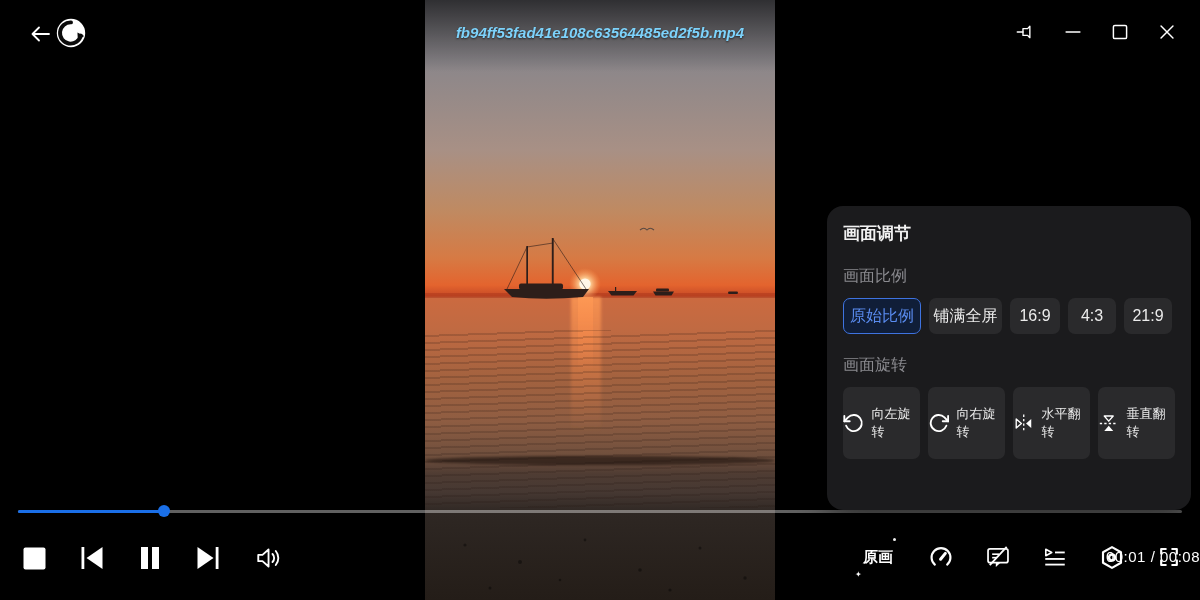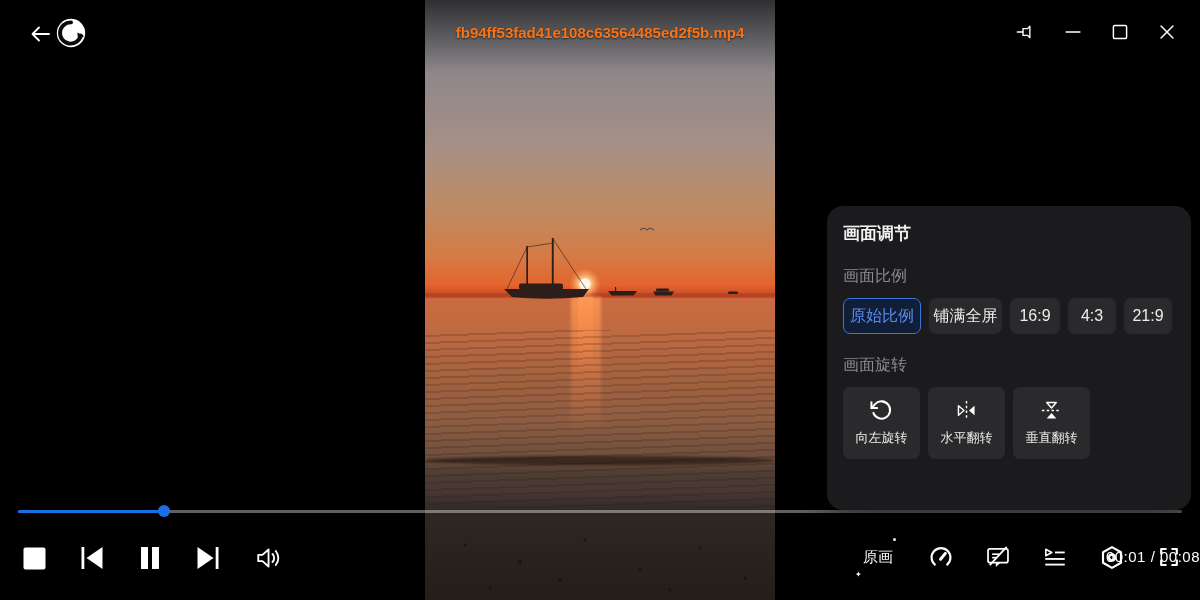--- a/index.html
+++ b/index.html
@@ -21,59 +21,59 @@
   .waves { position:absolute; left:0; top:330px; width:100%; height:178px; opacity:.55;
     background:repeating-linear-gradient(178deg, rgba(35,20,15,0) 0 5px, rgba(35,20,15,.33) 5px 7px); }
   .wave-edge { position:absolute; left:0; top:456px; width:100%; height:9px;
     background:rgba(22,13,10,.55); border-radius:50%; filter:blur(1px); }
   .scene { position:absolute; inset:0; }
 
   
   .back-btn { position:absolute; left:28px; top:22px; width:24px; height:24px; cursor:pointer; }
   .app-logo { position:absolute; left:56px; top:18px; width:30px; height:30px; }
   .filename { position:absolute; left:0; right:0; top:24px; text-align:center;
-    font-size:15px; font-weight:600; color:#f97316; text-shadow:0 1px 2px rgba(0,0,0,.6); }
+    font-size:15px; font-weight:600; color:#7dd3fc; text-shadow:0 1px 2px rgba(0,0,0,.6);font-style:italic; }
   .win-controls { position:absolute; right:22px; top:21px; display:flex; gap:25px; align-items:center; }
   .win-btn { width:22px; height:22px; display:flex; align-items:center; justify-content:center; cursor:pointer; }
 
   
   .progress { position:absolute; left:18px; right:18px; top:505px; height:12px; z-index:5; cursor:pointer; }
   .progress .track { position:absolute; left:0; right:0; top:4.5px; height:3px;
     background:rgba(255,255,255,.38); border-radius:2px; }
   .progress .fill { position:absolute; left:0; top:4.5px; height:3px; width:12.5%;
     background:var(--accent,#1a6fe8); border-radius:2px; }
   .progress .handle { position:absolute; top:0; left:12.5%; width:12px; height:12px; margin-left:-6px;
     border-radius:50%; background:var(--accent,#1a6fe8); }
 
   
   .transport { position:absolute; left:22px; top:544px; display:flex; gap:34px; align-items:center; }
   .t-btn { width:24px; height:28px; display:flex; align-items:center; justify-content:center; cursor:pointer; }
   .time { position:absolute; left:0; right:0; top:548px; text-align:right; font-size:15px;
     color:#fff; text-shadow:0 1px 2px rgba(0,0,0,.7); letter-spacing:.5px; }
   .right-ctrls { position:absolute; right:18px; top:542px; display:flex; gap:31px; align-items:center; }
   .r-btn { width:26px; height:30px; display:flex; align-items:center; justify-content:center; cursor:pointer; }
-  .quality { width:38px; position:relative; font-size:15px; font-weight:400; color:#fff; text-align:center;margin-left:48px; }
+  .quality { width:38px; position:relative; font-size:15px; font-weight:700; color:#fff; text-align:center;margin-left:48px; }
   .quality .dot { position:absolute; top:-4px; right:1px; width:3px; height:3px; border-radius:50%; background:#fff; }
   .quality .spark { position:absolute; bottom:-7px; left:-4px; font-size:8px; color:#fff; }
 
   
   .panel { position:absolute; left:827px; top:206px; width:364px; height:304px; z-index:10;
     background:var(--panel_bg,#1b1b1d); border-radius:16px; padding:16px;
     box-shadow:0 10px 34px rgba(0,0,0,.55); }
   .panel-title { font-size:17px; font-weight:700; color:#f2f2f2; }
   .section-label { margin-top:21px; font-size:16px; color:#8b8b90; }
   .aspect-row { display:flex; gap:8px; margin-top:11px; }
   .chip { height:36px; background:var(--tile_bg,#2a2a2c); border:1px solid transparent; border-radius:7px;
     color:#ececec; font-size:16px; display:flex; align-items:center; justify-content:center; cursor:pointer; }
   .chip.selected { background:var(--selected_bg,#12203a); border-color:var(--selected_border,#3e73e0);
     color:var(--selected_text,#5a8cf0); }
   .cw0{width:78px} .cw1{width:73px} .cw2{width:50px} .cw3{width:48px} .cw4{width:48px}
   .rotate-row { display:flex; gap:8px; margin-top:11px; }
   .tile { width:77px; height:72px; background:var(--tile_bg,#2a2a2c); border-radius:7px; cursor:pointer;
-    display:flex; flex-direction:column; align-items:center; justify-content:center; gap:7px;
+    display:flex; flex-direction:row; align-items:center; justify-content:center; gap:7px;
     color:#ececec; font-size:13px; }
   .reset-btn { margin-top:17px; height:34px; width:100%; background:#242427; border-radius:8px;
     color:#e8e8e8; font-size:13px; display:flex; align-items:center; justify-content:center; gap:7px; cursor:pointer; }
 </style>
 </head>
 <body>
 
 <div class="stage">
 
   <div class="video">
@@ -270,20 +270,27 @@
     <div class="rotate-row">
       <div class="tile">
         <svg width="23" height="23" viewBox="0 0 24 24">
           <polyline points="1.5 3.5 1.5 9.5 7.5 9.5" stroke="#fff" stroke-width="2.1" fill="none" stroke-linecap="round" stroke-linejoin="round"></polyline>
           <path d="M3.5 14.5 a9 9 0 1 0 2.1-9.4 L1.5 9.5" stroke="#fff" stroke-width="2.1" fill="none" stroke-linecap="round"></path>
         </svg>
         <span>向左旋转</span>
       </div>
       <div class="tile">
         <svg width="23" height="23" viewBox="0 0 24 24">
+          <polyline points="22.5 3.5 22.5 9.5 16.5 9.5" stroke="#fff" stroke-width="2.1" fill="none" stroke-linecap="round" stroke-linejoin="round"></polyline>
+          <path d="M20.5 14.5 a9 9 0 1 1-2.1-9.4 L22.5 9.5" stroke="#fff" stroke-width="2.1" fill="none" stroke-linecap="round"></path>
+        </svg>
+        <span>向右旋转</span>
+      </div>
+      <div class="tile">
+        <svg width="23" height="23" viewBox="0 0 24 24">
           <line x1="12" y1="2" x2="12" y2="22" stroke="#fff" stroke-width="1.5" stroke-dasharray="2.6 2.4"></line>
           <path d="M3.6 7 L9.4 12 L3.6 17 Z" stroke="#fff" stroke-width="1.5" fill="none" stroke-linejoin="round"></path>
           <path d="M20.4 7 L14.6 12 L20.4 17 Z" fill="#fff"></path>
         </svg>
         <span>水平翻转</span>
       </div>
       <div class="tile">
         <svg width="23" height="23" viewBox="0 0 24 24">
           <line x1="2" y1="12" x2="22" y2="12" stroke="#fff" stroke-width="1.5" stroke-dasharray="2.6 2.4"></line>
           <path d="M7 3.6 L12 9.4 L17 3.6 Z" stroke="#fff" stroke-width="1.5" fill="none" stroke-linejoin="round"></path>

